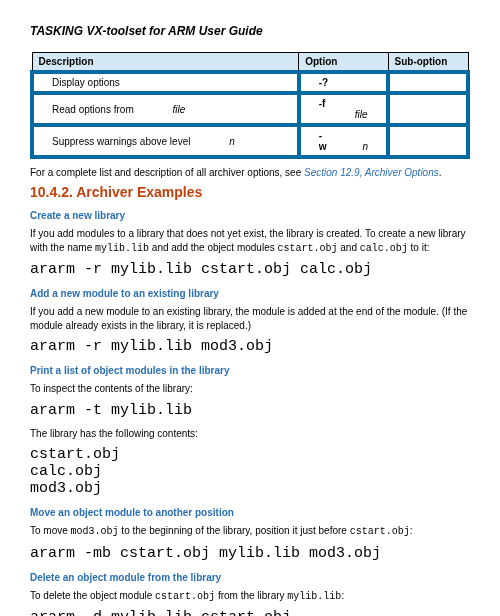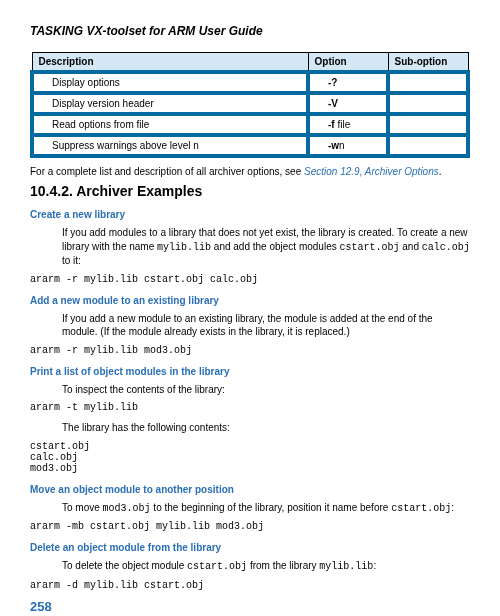--- a/index.html
+++ b/index.html
@@ -30,48 +30,47 @@
     padding: 3px 6px;
     border: 1px solid #000;
     font-size: 10px;
   }
   td {
     padding: 3px 18px;
     border: 4px solid #0369a1;
     font-size: 10px;
   }
   td.opt { font-weight: bold; }
-  .ital { font-weight: normal; }
+  .ital { font-style: italic; font-weight: normal; margin-left: 36px; }
   .caption {
     font-size: 10px;
     margin-bottom: 2px;
   }
   .link { color: #2a6fb5; font-style: italic; }
   h2.section {
-    color: #000000;
+    color: #c2410c;
     font-size: 14px;
     font-weight: bold;
     margin: 6px 0 10px 0;
   }
   h3.sub {
     color: #2a6fb5;
     font-size: 10px;
     font-weight: bold;
     margin: 10px 0 6px 0;
   }
   p.body {
     font-size: 10px;
     line-height: 1.35;
     margin-bottom: 6px;
-    margin-left: 32px;
   }
   .mono { font-family: "Courier New", monospace; }
   pre.code {
     font-family: "Courier New", monospace;
-    font-size: 10px;
+    font-size: 15px;
     margin: 6px 0 8px 0;
     white-space: pre-wrap;
   }
   .pagenum {
     color: #2a6fb5;
     font-weight: bold;
     font-size: 13px;
     margin-top: 8px;
   }
 </style>
@@ -85,25 +84,20 @@
     <tr>
       <th>Description</th>
       <th style="width:80px">Option</th>
       <th style="width:80px">Sub-option</th>
     </tr>
   </thead>
   <tbody>
     <tr>
       <td>Display options</td>
       <td class="opt">-?</td>
-      <td></td>
-    </tr>
-    <tr>
-      <td>Display version header</td>
-      <td class="opt">-V</td>
       <td></td>
     </tr>
     <tr>
       <td><span>Read options from </span><span class="ital">file</span></td>
       <td class="opt"><span>-f </span><span class="ital">file</span></td>
       <td></td>
     </tr>
     <tr>
       <td><span>Suppress warnings above level </span><span class="ital">n</span></td>
       <td class="opt"><span>-w</span><span class="ital">n</span></td>
@@ -131,21 +125,21 @@
 <h3 class="sub">Print a list of object modules in the library</h3>
 <p class="body">To inspect the contents of the library:</p>
 <pre class="code">ararm -t mylib.lib</pre>
 <p class="body">The library has the following contents:</p>
 <pre class="code">cstart.obj
 calc.obj
 mod3.obj</pre>
 
 <h3 class="sub">Move an object module to another position</h3>
 <p class="body">
-  <span>To move </span><span class="mono">mod3.obj</span><span> to the beginning of the library, position it name before </span><span class="mono">cstart.obj</span><span>:</span>
+  <span>To move </span><span class="mono">mod3.obj</span><span> to the beginning of the library, position it just before </span><span class="mono">cstart.obj</span><span>:</span>
 </p>
 <pre class="code">ararm -mb cstart.obj mylib.lib mod3.obj</pre>
 
 <h3 class="sub">Delete an object module from the library</h3>
 <p class="body">
   <span>To delete the object module </span><span class="mono">cstart.obj</span><span> from the library </span><span class="mono">mylib.lib</span><span>:</span>
 </p>
 <pre class="code">ararm -d mylib.lib cstart.obj</pre>
 
 <div class="pagenum">258</div>

